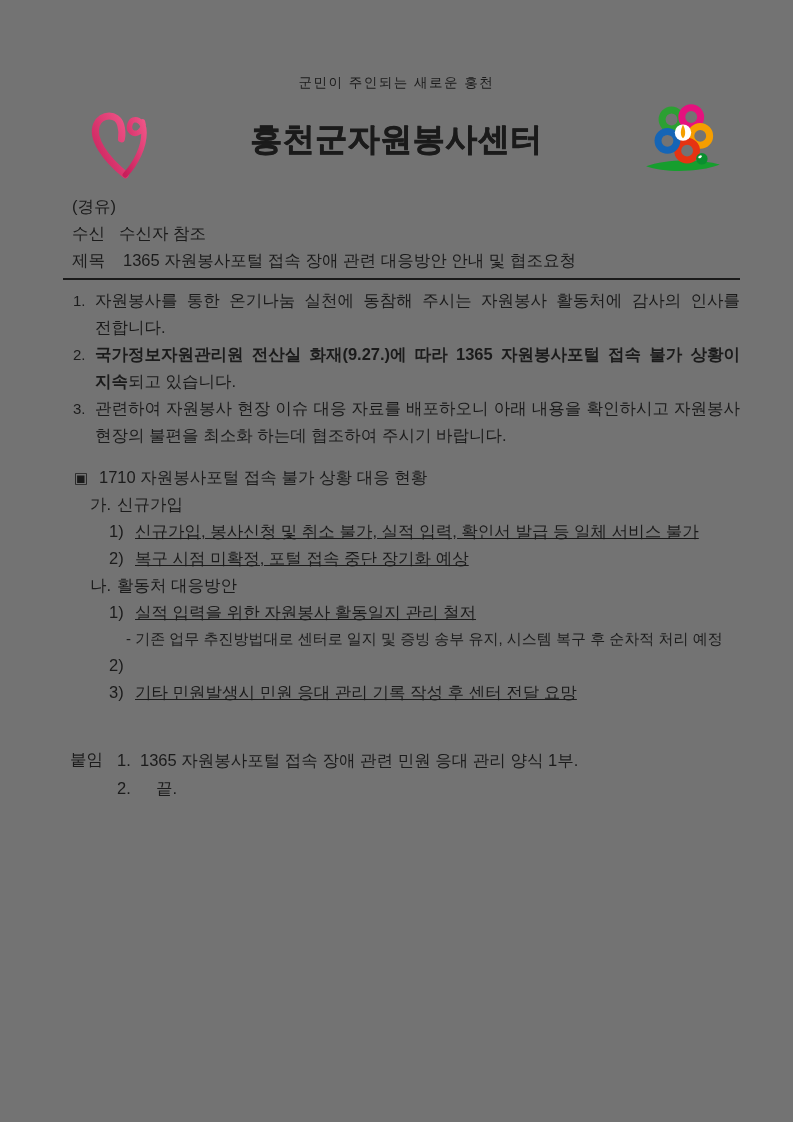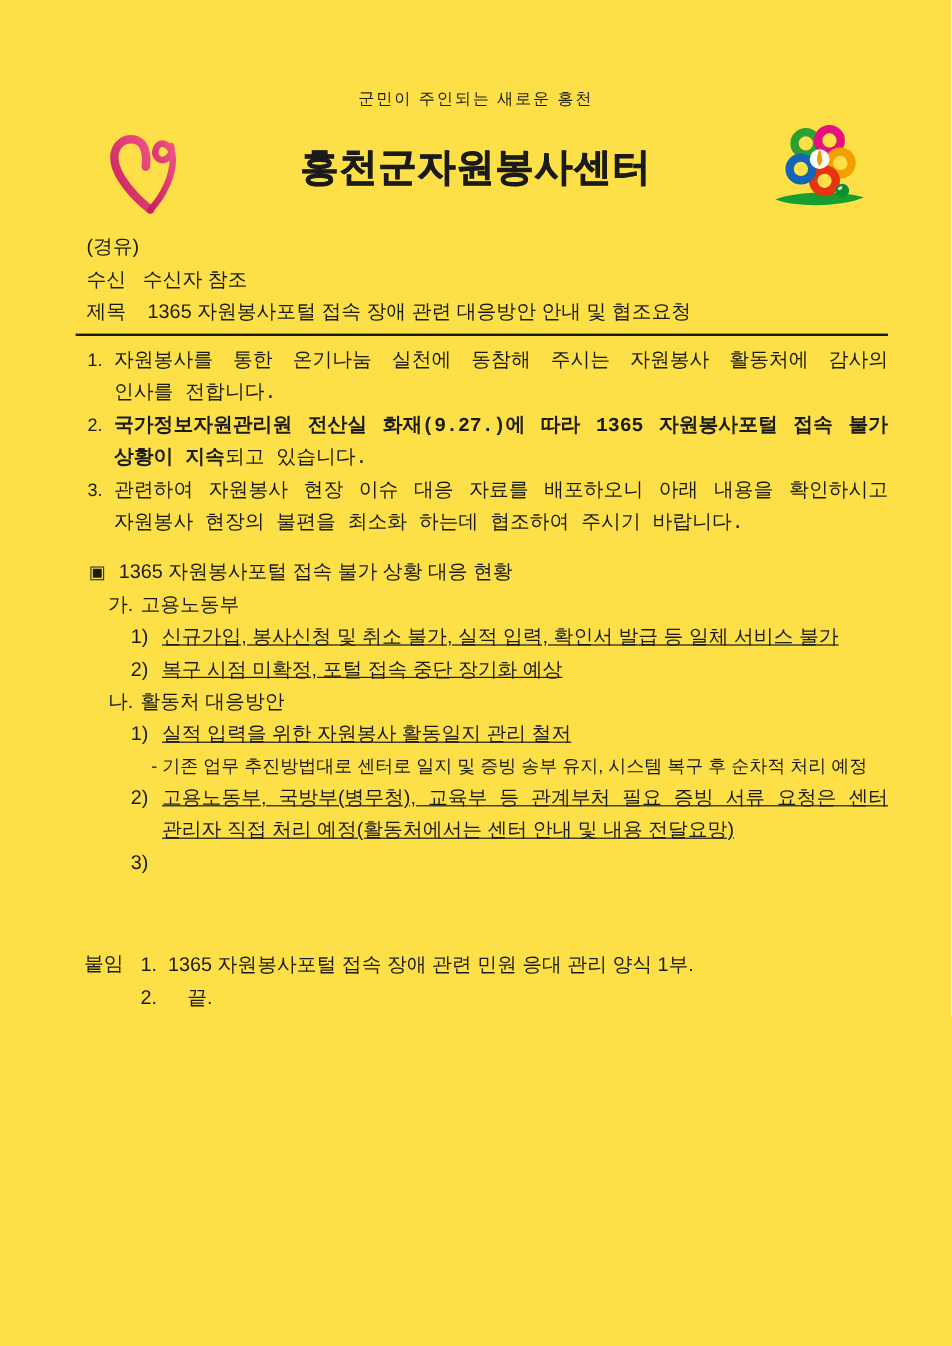--- a/index.html
+++ b/index.html
@@ -4,21 +4,21 @@
 <style>
   :root{
     --ink:#1b1b1b;
     --heart1:#c81e5a; --heart2:#ef5487;
     --pet-green:#2ca033; --pet-pink:#e5117e; --pet-orange:#f59e00;
     --pet-red:#e63312; --pet-blue:#1565b6; --swoosh:#169e2e; --ball:#0a8f2f;
   }
   html,body{margin:0;padding:0;background:#ffffff;}
   .page{
     position:relative; width:793px; height:1122px; margin:0 auto;
-    background:#fde047; overflow:hidden;
+    background:#737373; overflow:hidden;
     font-family:"Liberation Sans","DejaVu Sans",sans-serif;
     color:var(--ink);
   }
   .slogan{
     position:absolute; top:74px; left:0; width:100%;
     text-align:center; font-size:13.5px; letter-spacing:1.5px; font-weight:500;
   }
   .org-title{
     position:absolute; top:118px; left:0; width:100%;
     text-align:center; font-size:32px; font-weight:900; letter-spacing:0.5px;
@@ -29,34 +29,34 @@
 
   .content{position:absolute; top:193px; left:63px; width:677px; font-size:16.5px; line-height:27px;}
   .addr-line{padding-left:9px; white-space:pre-wrap;}
   .lbl{display:inline-block;}
   .gap14{margin-left:14px;} .gap18{margin-left:18px;}
   .divider{border:none; border-top:2.4px solid #1a1a1a; margin:4px 0 0 0;}
 
   .paras{margin-top:7px;}
   .para{display:flex; padding-left:10px;}
   .pnum{width:22px; flex:none; font-size:15px;}
-  .ptxt{flex:1; text-align:justify; text-justify:inter-word; word-break:keep-all;font-family:Liberation Mono, monospace;}
+  .ptxt{flex:1; text-align:justify; text-justify:inter-word; word-break:keep-all;}
   .ptxt b{font-weight:800;}
 
   .section{margin-top:15px;}
   .sec-head{display:flex; padding-left:11px; font-weight:500;}
   .marker{width:25px; flex:none; font-size:15px;}
   .sub{display:flex; padding-left:27px;}
   .sublbl{width:27px; flex:none;}
   .item{display:flex; padding-left:46px;}
   .inum{width:26px; flex:none;}
   .itxt{flex:1; text-align:justify; text-justify:inter-word; word-break:keep-all;text-decoration:underline;}
   .note{padding-left:63px; font-size:15px; line-height:26px;}
 
-  .attach{display:flex; margin-top:57px; padding-left:7px;}
+  .attach{display:flex; margin-top:40px; padding-left:7px;}
   .attach-label{width:47px; flex:none;}
   .aline{display:flex; line-height:28px;}
   .anum{width:23px; flex:none;}
   .aend{margin-left:16px;}
 </style>
 </head>
 <body>
 
 <div class="page">
 
@@ -113,26 +113,26 @@
       </div>
       <div class="para">
         <span class="pnum">3.</span>
         <div class="ptxt">관련하여 자원봉사 현장 이슈 대응 자료를 배포하오니 아래 내용을 확인하시고 자원봉사 현장의 불편을 최소화 하는데 협조하여 주시기 바랍니다.</div>
       </div>
     </div>
 
     <div class="section">
       <div class="sec-head">
         <span class="marker">▣</span>
-        <span>1365 자원봉사포털 접속 불가 상황 대응 현황</span>
+        <span>1710 자원봉사포털 접속 불가 상황 대응 현황</span>
       </div>
 
       <div class="sub">
         <span class="sublbl">가.</span>
-        <span>고용노동부</span>
+        <span>신규가입</span>
       </div>
       <div class="item">
         <span class="inum">1)</span>
         <div class="itxt">신규가입, 봉사신청 및 취소 불가, 실적 입력, 확인서 발급 등 일체 서비스 불가</div>
       </div>
       <div class="item">
         <span class="inum">2)</span>
         <div class="itxt">복구 시점 미확정, 포털 접속 중단 장기화 예상</div>
       </div>
 
@@ -140,24 +140,24 @@
         <span class="sublbl">나.</span>
         <span>활동처 대응방안</span>
       </div>
       <div class="item">
         <span class="inum">1)</span>
         <div class="itxt">실적 입력을 위한 자원봉사 활동일지 관리 철저</div>
       </div>
       <div class="note">- 기존 업무 추진방법대로 센터로 일지 및 증빙 송부 유지, 시스템 복구 후 순차적 처리 예정</div>
       <div class="item">
         <span class="inum">2)</span>
-        <div class="itxt">고용노동부, 국방부(병무청), 교육부 등 관계부처 필요 증빙 서류 요청은 센터 관리자 직접 처리 예정(활동처에서는 센터 안내 및 내용 전달요망)</div>
       </div>
       <div class="item">
         <span class="inum">3)</span>
+        <div class="itxt">기타 민원발생시 민원 응대 관리 기록 작성 후 센터 전달 요망</div>
       </div>
     </div>
 
     <div class="attach">
       <span class="attach-label">붙임</span>
       <div>
         <div class="aline">
           <span class="anum">1.</span>
           <span>1365 자원봉사포털 접속 장애 관련 민원 응대 관리 양식 1부.</span>
         </div>

